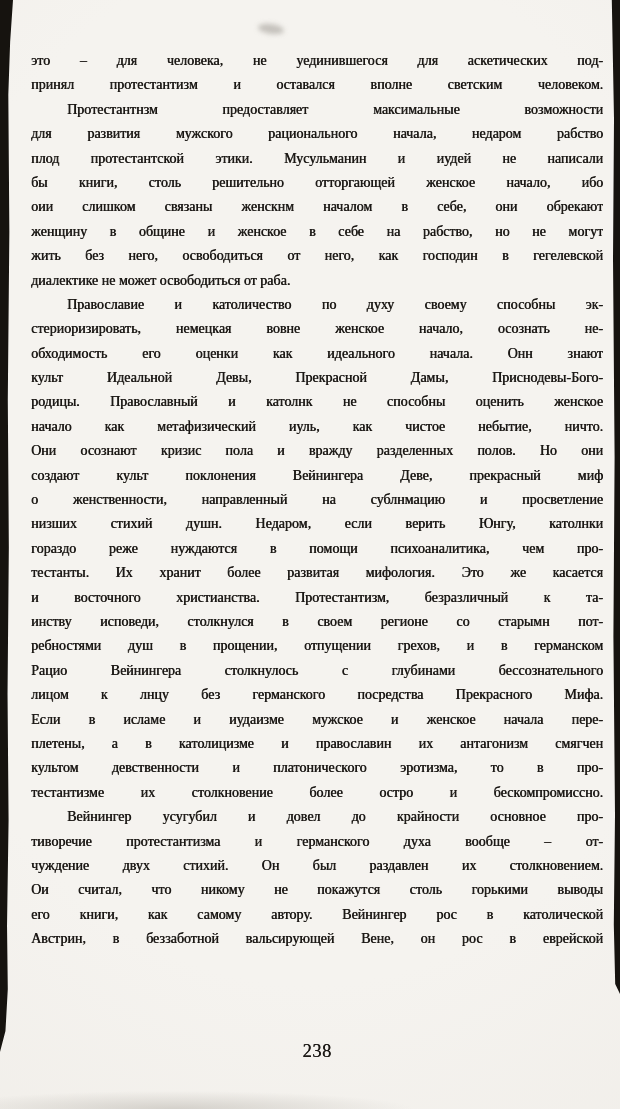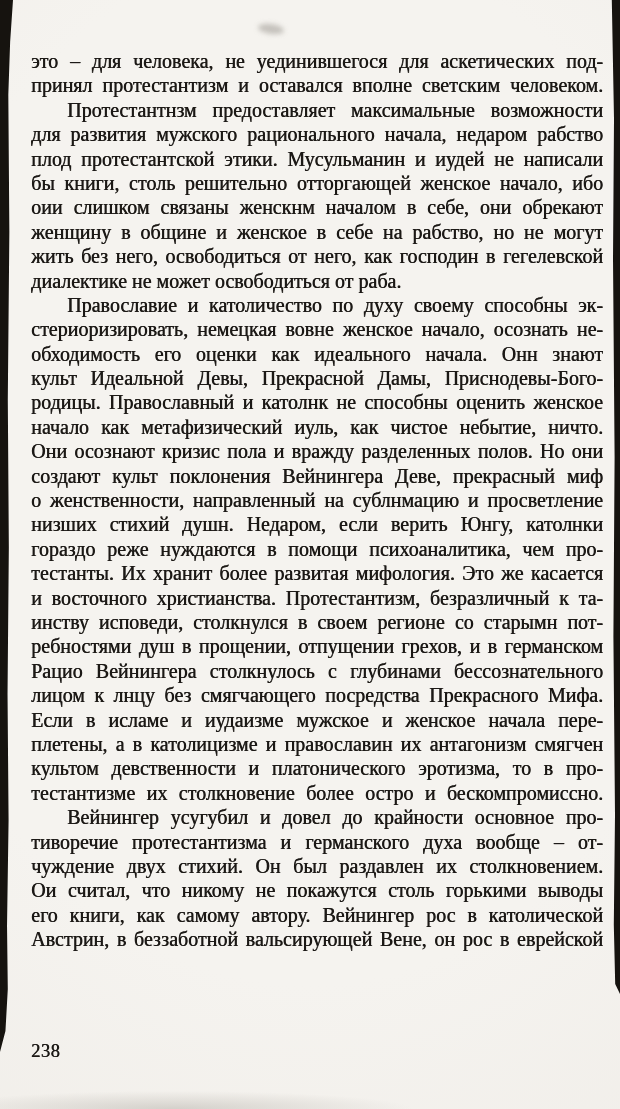--- a/index.html
+++ b/index.html
@@ -10,30 +10,30 @@
       radial-gradient(45% 30px at 78% 102%, rgba(186,182,175,.45), rgba(186,182,175,0) 70%),
       radial-gradient(120% 85% at 50% 42%, #f5f3ef 55%, #efece7 100%),
       #f3f1ed;
     font-family:"Liberation Serif","DejaVu Serif",serif;
     color:#1c1916;
   }
   .text-block{
     position:absolute;left:31px;top:49px;width:572px;
   }
   .line{
-    height:24.4px;line-height:24.4px;font-size:20px;
+    height:24.4px;line-height:24.4px;font-size:14px;
     text-align:justify;text-align-last:justify;
     text-shadow:0.5px 0 0 currentColor;
     overflow:hidden;white-space:nowrap;
   }
   .line.indent{text-indent:36px}
   .line.short{text-align-last:left}
   .page-number{
     position:absolute;left:31px;top:1041px;width:572px;
-    text-align:left;font-size:18.5px;letter-spacing:.5px;
+    text-align:center;font-size:18.5px;letter-spacing:.5px;
     text-shadow:0.4px 0 0 currentColor;
   }
   .edge-left{
     position:absolute;left:0;top:0;width:13px;height:1052px;background:#16130f;
     clip-path:polygon(0 0,100% 0,78% 4%,64% 9%,72% 22%,60% 38%,68% 52%,58% 66%,66% 78%,54% 88%,60% 94%,42% 98%,0 100%);
     filter:blur(.3px);
   }
   .edge-right{
     position:absolute;right:0;top:0;width:10px;height:994px;background:#16130f;
     clip-path:polygon(18% 0,100% 0,100% 100%,52% 99%,38% 93%,50% 82%,34% 64%,46% 46%,30% 26%,40% 12%);
@@ -72,21 +72,21 @@
   <div class="line">Они осознают кризис пола и вражду разделенных полов. Но они</div>
   <div class="line">создают культ поклонения Вейнингера Деве, прекрасный миф</div>
   <div class="line">о женственности, направленный на сублнмацию и просветление</div>
   <div class="line">низших стихий душн. Недаром, если верить Юнгу, католнки</div>
   <div class="line">гораздо реже нуждаются в помощи психоаналитика, чем про-</div>
   <div class="line">тестанты. Их хранит более развитая мифология. Это же касается</div>
   <div class="line">и восточного христианства. Протестантизм, безразличный к та-</div>
   <div class="line">инству исповеди, столкнулся в своем регионе со старымн пот-</div>
   <div class="line">ребностями душ в прощении, отпущении грехов, и в германском</div>
   <div class="line">Рацио Вейнингера столкнулось с глубинами бессознательного</div>
-  <div class="line">лицом к лнцу без смягчающего посредства Прекрасного Мифа.</div>
+  <div class="line">лицом к лнцу без германского посредства Прекрасного Мифа.</div>
   <div class="line">Если в исламе и иудаизме мужское и женское начала пере-</div>
   <div class="line">плетены, а в католицизме и православин их антагонизм смягчен</div>
   <div class="line">культом девственности и платонического эротизма, то в про-</div>
   <div class="line">тестантизме их столкновение более остро и бескомпромиссно.</div>
   <div class="line indent">Вейнингер усугубил и довел до крайности основное про-</div>
   <div class="line">тиворечие протестантизма и германского духа вообще – от-</div>
   <div class="line">чуждение двух стихий. Он был раздавлен их столкновением.</div>
   <div class="line">Ои считал, что никому не покажутся столь горькими выводы</div>
   <div class="line">его книги, как самому автору. Вейнингер рос в католической</div>
   <div class="line">Австрин, в беззаботной вальсирующей Вене, он рос в еврейской</div>

